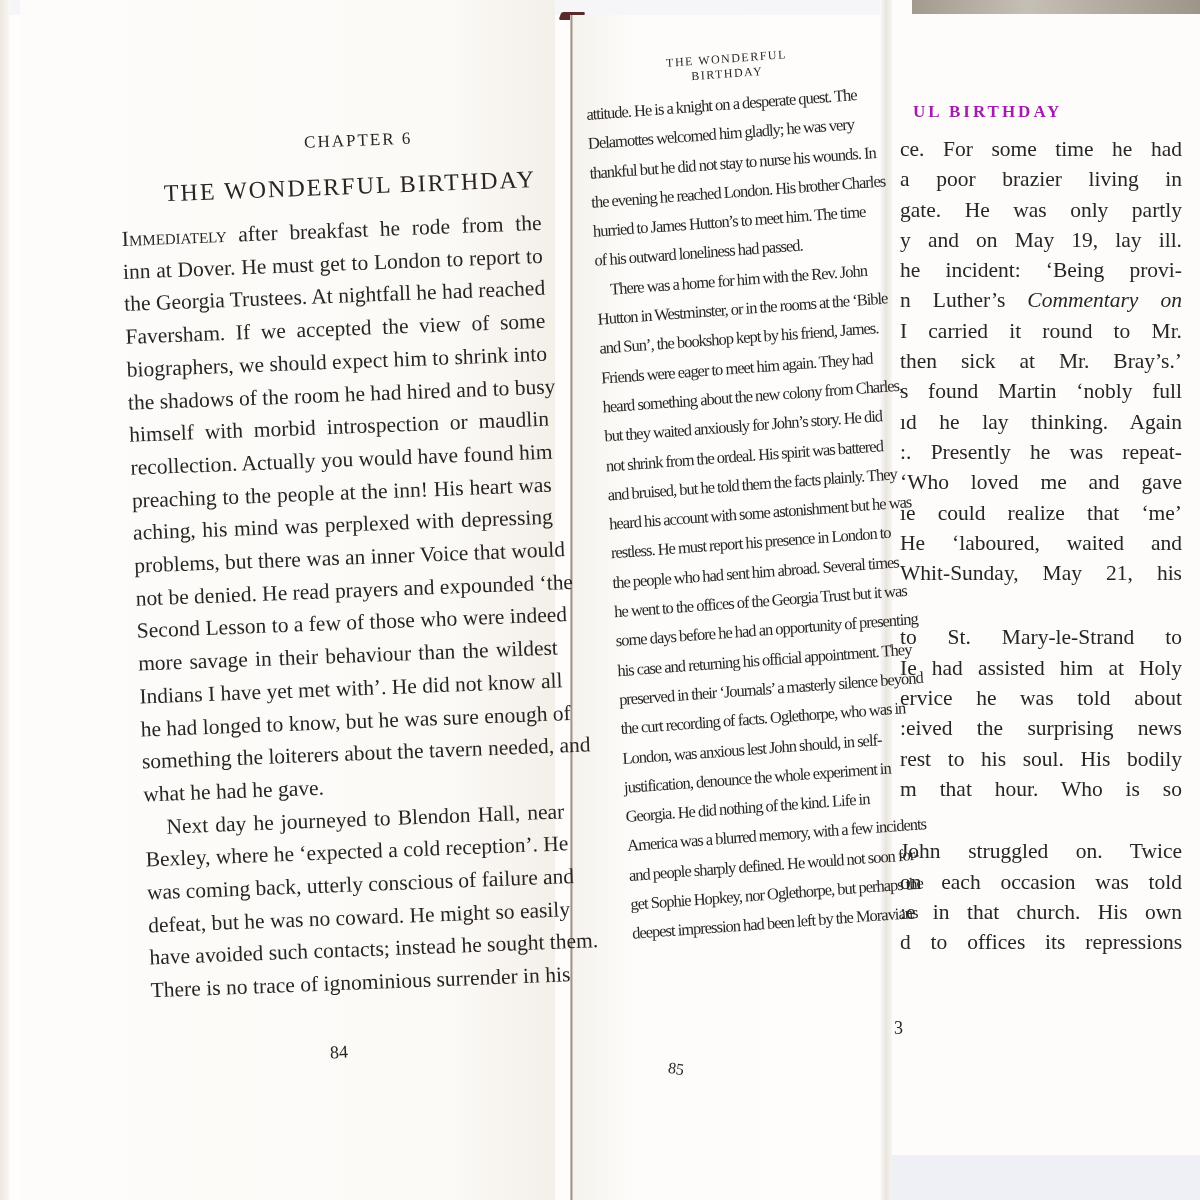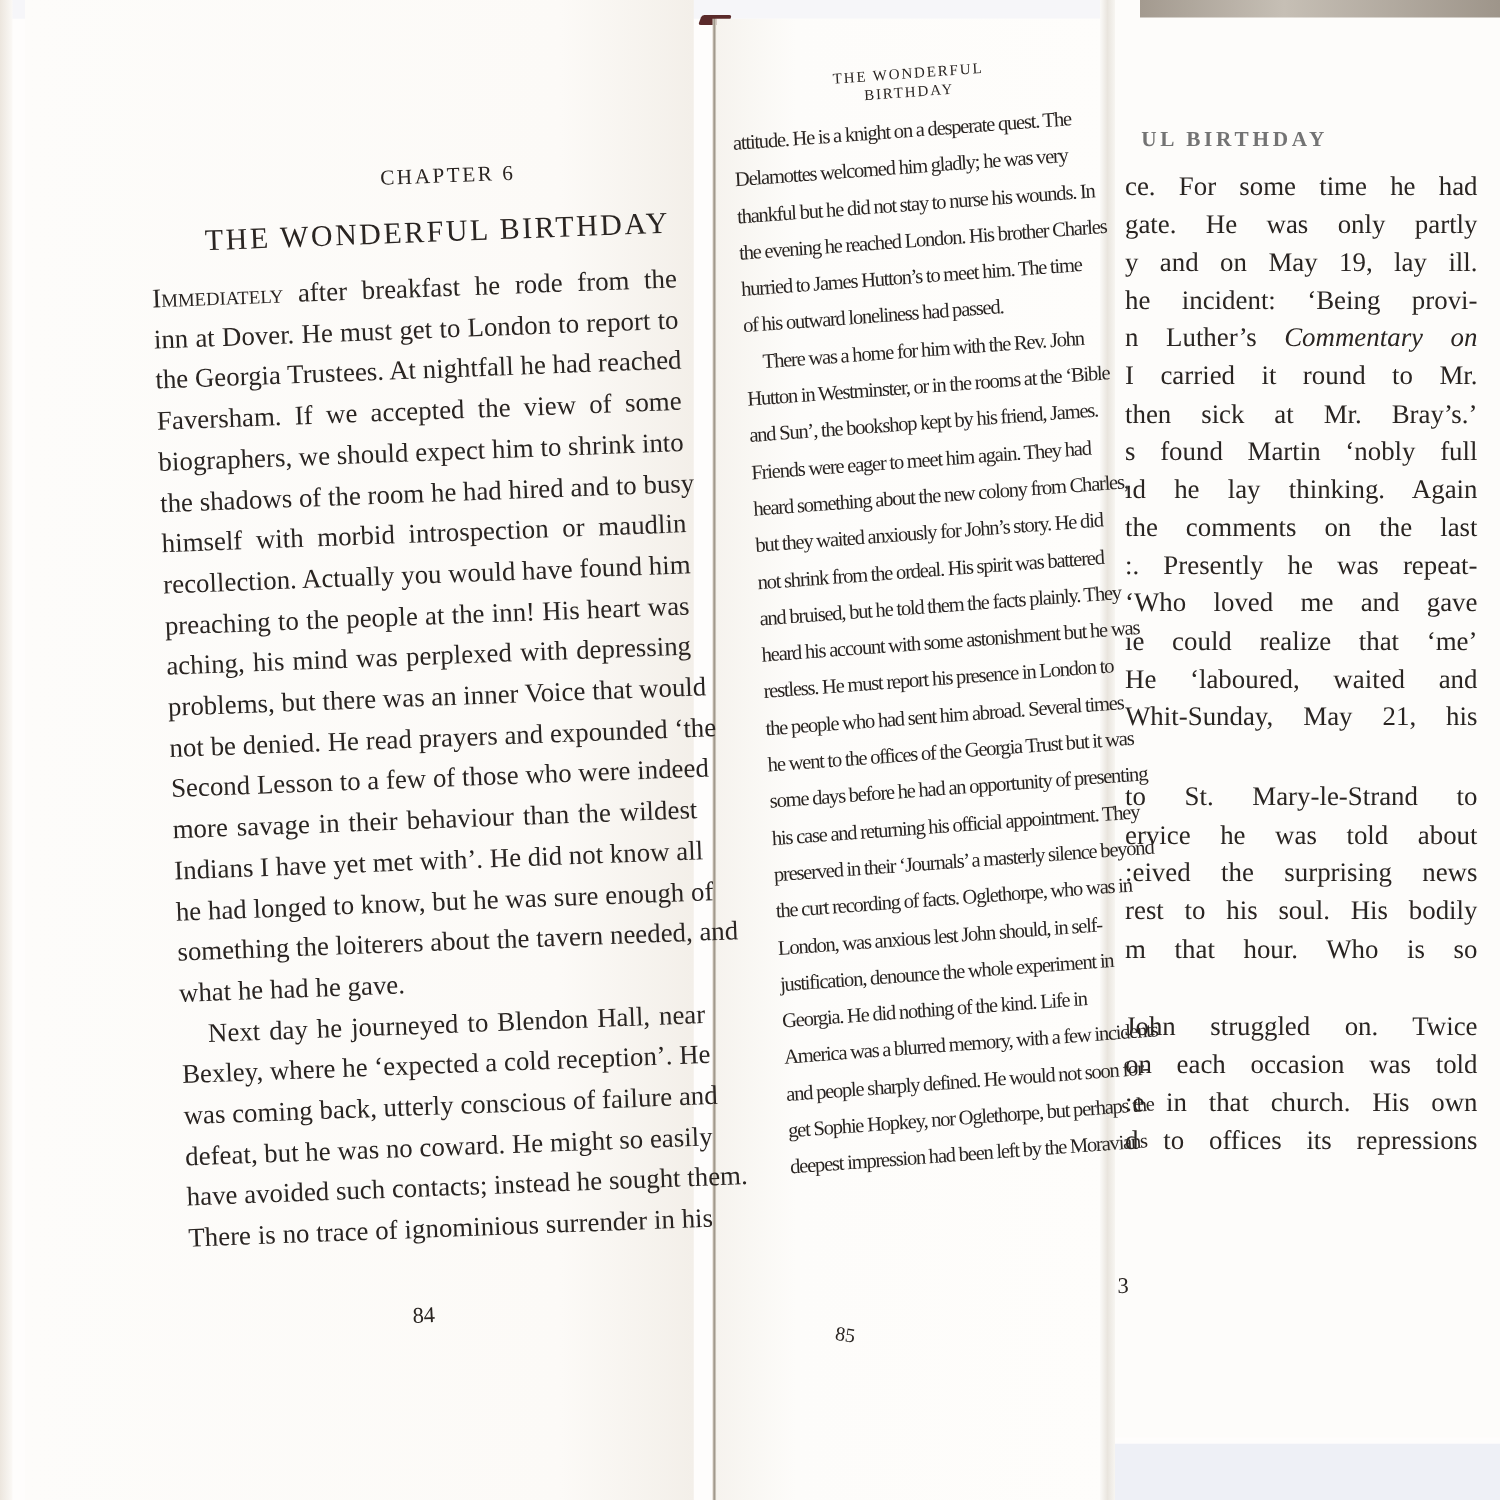--- a/index.html
+++ b/index.html
@@ -53,21 +53,21 @@
     
     .mp-block { position: absolute; left: 585px; top: 90px; width: 236px; transform: rotate(-4.2deg) skewX(-1deg); transform-origin: 0 0; }
     .running-head-mid { text-align: center; font-size: 12px; letter-spacing: 1.5px; margin: -28px 0 8px 50px; }
     .mp-line { font-size: 16.5px; line-height: 29.3px; white-space: nowrap; text-align: justify; text-align-last: justify; transform-origin: 0 50%; }
     .mp-line.last { text-align-last: left; }
     .mp-line.indent { padding-left: 14px; }
     .mp-line.squeeze { letter-spacing: -1px; }
     .page-num-mid { position: absolute; left: 668px; top: 1060px; font-size: 16px; transform: rotate(8deg); }
 
     
-    .running-head-right { position: absolute; left: 913px; top: 102px; font-size: 17px; letter-spacing: 3px; font-weight: bold; color: #737373; }
+    .running-head-right { position: absolute; left: 913px; top: 102px; font-size: 17px; letter-spacing: 3px; font-weight: bold; color: #a21caf; }
     .rp-block { position: absolute; left: 900px; top: 134px; width: 282px; overflow: hidden; }
     .rp-line { font-size: 21.5px; line-height: 30.3px; white-space: nowrap; text-align: justify; text-align-last: justify; }
     .rp-line.gap-before { margin-top: 34px; }
     .rp-line.gap-before2 { margin-top: 32px; }
     .rp-line em { }
     .page-num-right { position: absolute; left: 894px; top: 1018px; font-size: 18px; }
   </style>
 </head>
 <body>
 
@@ -143,35 +143,36 @@
     <div class="mp-line squeeze">America was a blurred memory, with a few incidents</div>
     <div class="mp-line squeeze">and people sharply defined. He would not soon for-</div>
     <div class="mp-line squeeze">get Sophie Hopkey, nor Oglethorpe, but perhaps the</div>
     <div class="mp-line squeeze">deepest impression had been left by the Moravians</div>
   </div>
   <div class="page-num-mid">85</div>
 
   <div class="running-head-right">UL BIRTHDAY</div>
   <div class="rp-block">
     <div class="rp-line">ce. For some time he had</div>
+    <div class="rp-line"> a poor brazier living in</div>
     <div class="rp-line">gate. He was only partly</div>
     <div class="rp-line">y and on May 19, lay ill.</div>
     <div class="rp-line">he incident: ‘Being provi-</div>
     <div class="rp-line"><span>n Luther’s </span><em>Commentary on</em></div>
     <div class="rp-line"> I carried it round to Mr.</div>
     <div class="rp-line"> then sick at Mr. Bray’s.’</div>
     <div class="rp-line">s found Martin ‘nobly full</div>
     <div class="rp-line">ıd he lay thinking. Again</div>
-    <div class="rp-line"> the comments on the last</div>
     <div class="rp-line">:. Presently he was repeat-</div>
     <div class="rp-line">‘Who loved me and gave</div>
     <div class="rp-line">ıe could realize that ‘me’</div>
     <div class="rp-line">He ‘laboured, waited and</div>
     <div class="rp-line">Whit-Sunday, May 21, his</div>
     <div class="rp-line gap-before"> to St. Mary-le-Strand to</div>
+    <div class="rp-line">Ie had assisted him at Holy</div>
     <div class="rp-line">ervice he was told about</div>
     <div class="rp-line">:eived the surprising news</div>
     <div class="rp-line"> rest to his soul. His bodily</div>
     <div class="rp-line">m that hour. Who is so</div>
     <div class="rp-line gap-before2">John struggled on. Twice</div>
     <div class="rp-line">on each occasion was told</div>
     <div class="rp-line">:e in that church. His own</div>
     <div class="rp-line">d to offices its repressions</div>
   </div>
   <div class="page-num-right">3</div>

